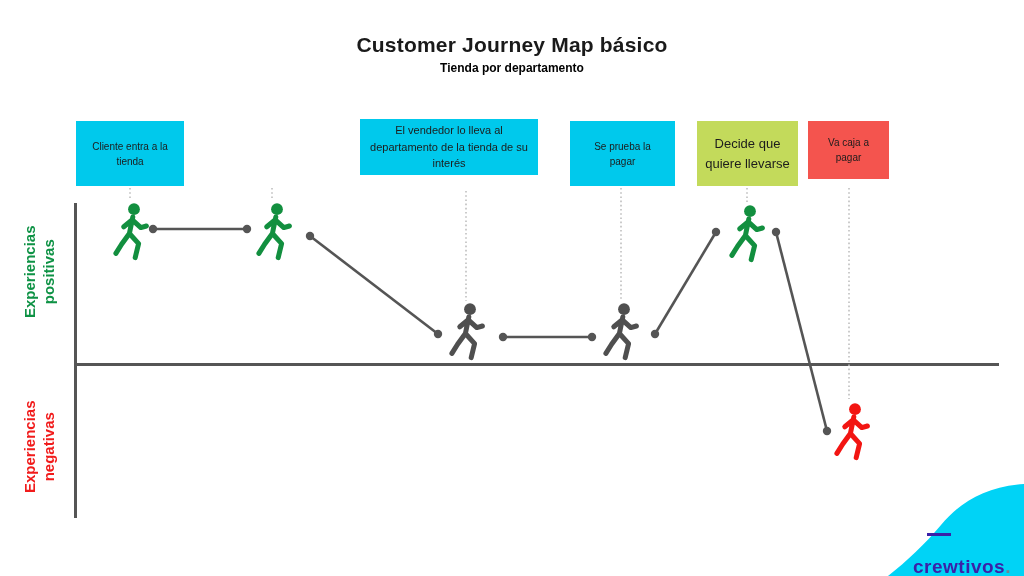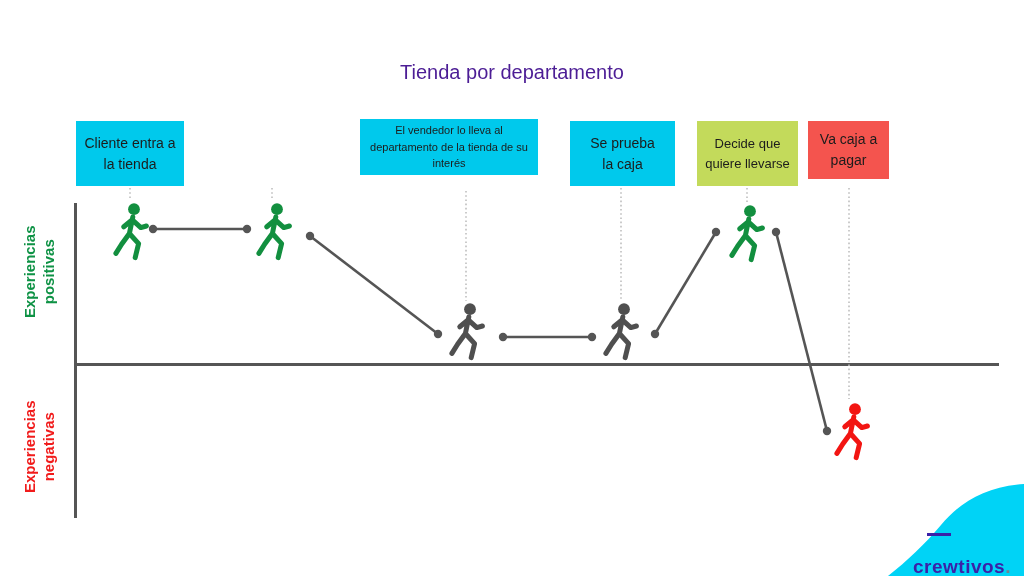--- a/index.html
+++ b/index.html
@@ -6,25 +6,25 @@
   .canvas{
     position:relative;width:1024px;height:576px;background:#ffffff;
     font-family:"Liberation Sans",sans-serif;overflow:hidden;
   }
   .title{
     position:absolute;left:0;right:0;top:33px;text-align:center;
     font-size:21px;font-weight:bold;color:#1a1a1a;letter-spacing:.2px;
   }
   .subtitle{
     position:absolute;left:0;right:0;top:61px;text-align:center;
-    font-size:20px;font-weight:400;color:#4c1d95;
+    font-size:12px;font-weight:700;color:#000000;
   }
   .step-box{
     position:absolute;display:flex;align-items:center;justify-content:center;
-    text-align:center;color:#1c1c1c;font-size:14px;line-height:1.5;
+    text-align:center;color:#1c1c1c;font-size:10px;line-height:1.5;
     box-sizing:border-box;
   }
   .box-1{left:76px;top:121px;width:108px;height:65px;padding:0 6px;}
   .box-2{left:211px;top:121px;width:120px;height:65px;padding:0 10px;}
   .box-3{left:360px;top:119px;width:178px;height:56px;padding:0 9px;font-size:11px;line-height:1.5;}
   .box-4{left:570px;top:121px;width:105px;height:65px;padding:0 14px;}
   .box-5{left:697px;top:121px;width:101px;height:65px;padding:0 0;font-size:13px;}
   .box-6{left:808px;top:121px;width:81px;height:58px;padding:0 6px;}
   .ylabel{
     position:absolute;width:130px;text-align:center;font-weight:bold;
@@ -54,28 +54,29 @@
 
   <svg width="0" height="0" style="position:absolute" aria-hidden="true">
     <defs>
       <symbol id="walker" viewBox="0 0 36 58" overflow="visible">
         <circle cx="20" cy="6.2" r="5.9" fill="currentColor"></circle>
         <path fill="none" stroke="currentColor" stroke-width="5" stroke-linecap="round" stroke-linejoin="round" d="M18.8 14 L15.4 30.5 M18.3 16.8 L26.8 24.6 L32.4 23 M18.3 16.8 L9.8 23.8 M15.4 30.5 L24.6 40.6 L21.2 54.6 M15.4 30.5 L7.6 41.2 L1.9 50.4"></path>
       </symbol>
     </defs>
   </svg>
 
+  <div class="title">Customer Journey Map básico</div>
   <div class="subtitle">Tienda por departamento</div>
 
   <div class="ylabel pos" style="color: rgb(14, 146, 69);">Experiencias positivas</div>
   <div class="ylabel neg" style="color: rgb(241, 27, 27);">Experiencias negativas</div>
 
   <div class="step-box box-1" style="background-color: rgb(0, 201, 236);">Cliente entra a la tienda</div>
   <div class="step-box box-3" style="background-color: rgb(0, 201, 236);">El vendedor lo lleva al departamento de la tienda de su interés</div>
-  <div class="step-box box-4" style="background-color: rgb(0, 201, 236);">Se prueba la caja</div>
+  <div class="step-box box-4" style="background-color: rgb(0, 201, 236);">Se prueba la pagar</div>
   <div class="step-box box-5" style="background-color: rgb(195, 218, 91);">Decide que quiere llevarse</div>
   <div class="step-box box-6" style="background-color: rgb(244, 84, 78);">Va caja a pagar</div>
 
   <svg class="overlay" viewBox="0 0 1024 576">
     <g style="color: rgb(85, 85, 85);">
       <line x1="75.5" y1="203" x2="75.5" y2="518" stroke="currentColor" stroke-width="3"></line>
       <line x1="74" y1="364.5" x2="999" y2="364.5" stroke="currentColor" stroke-width="3.2"></line>
     </g>
     <g stroke="currentColor" stroke-width="1.6" stroke-dasharray="1.6 2.6" style="color: rgb(191, 191, 191);">
       <line x1="130" y1="188" x2="130" y2="200"></line>

